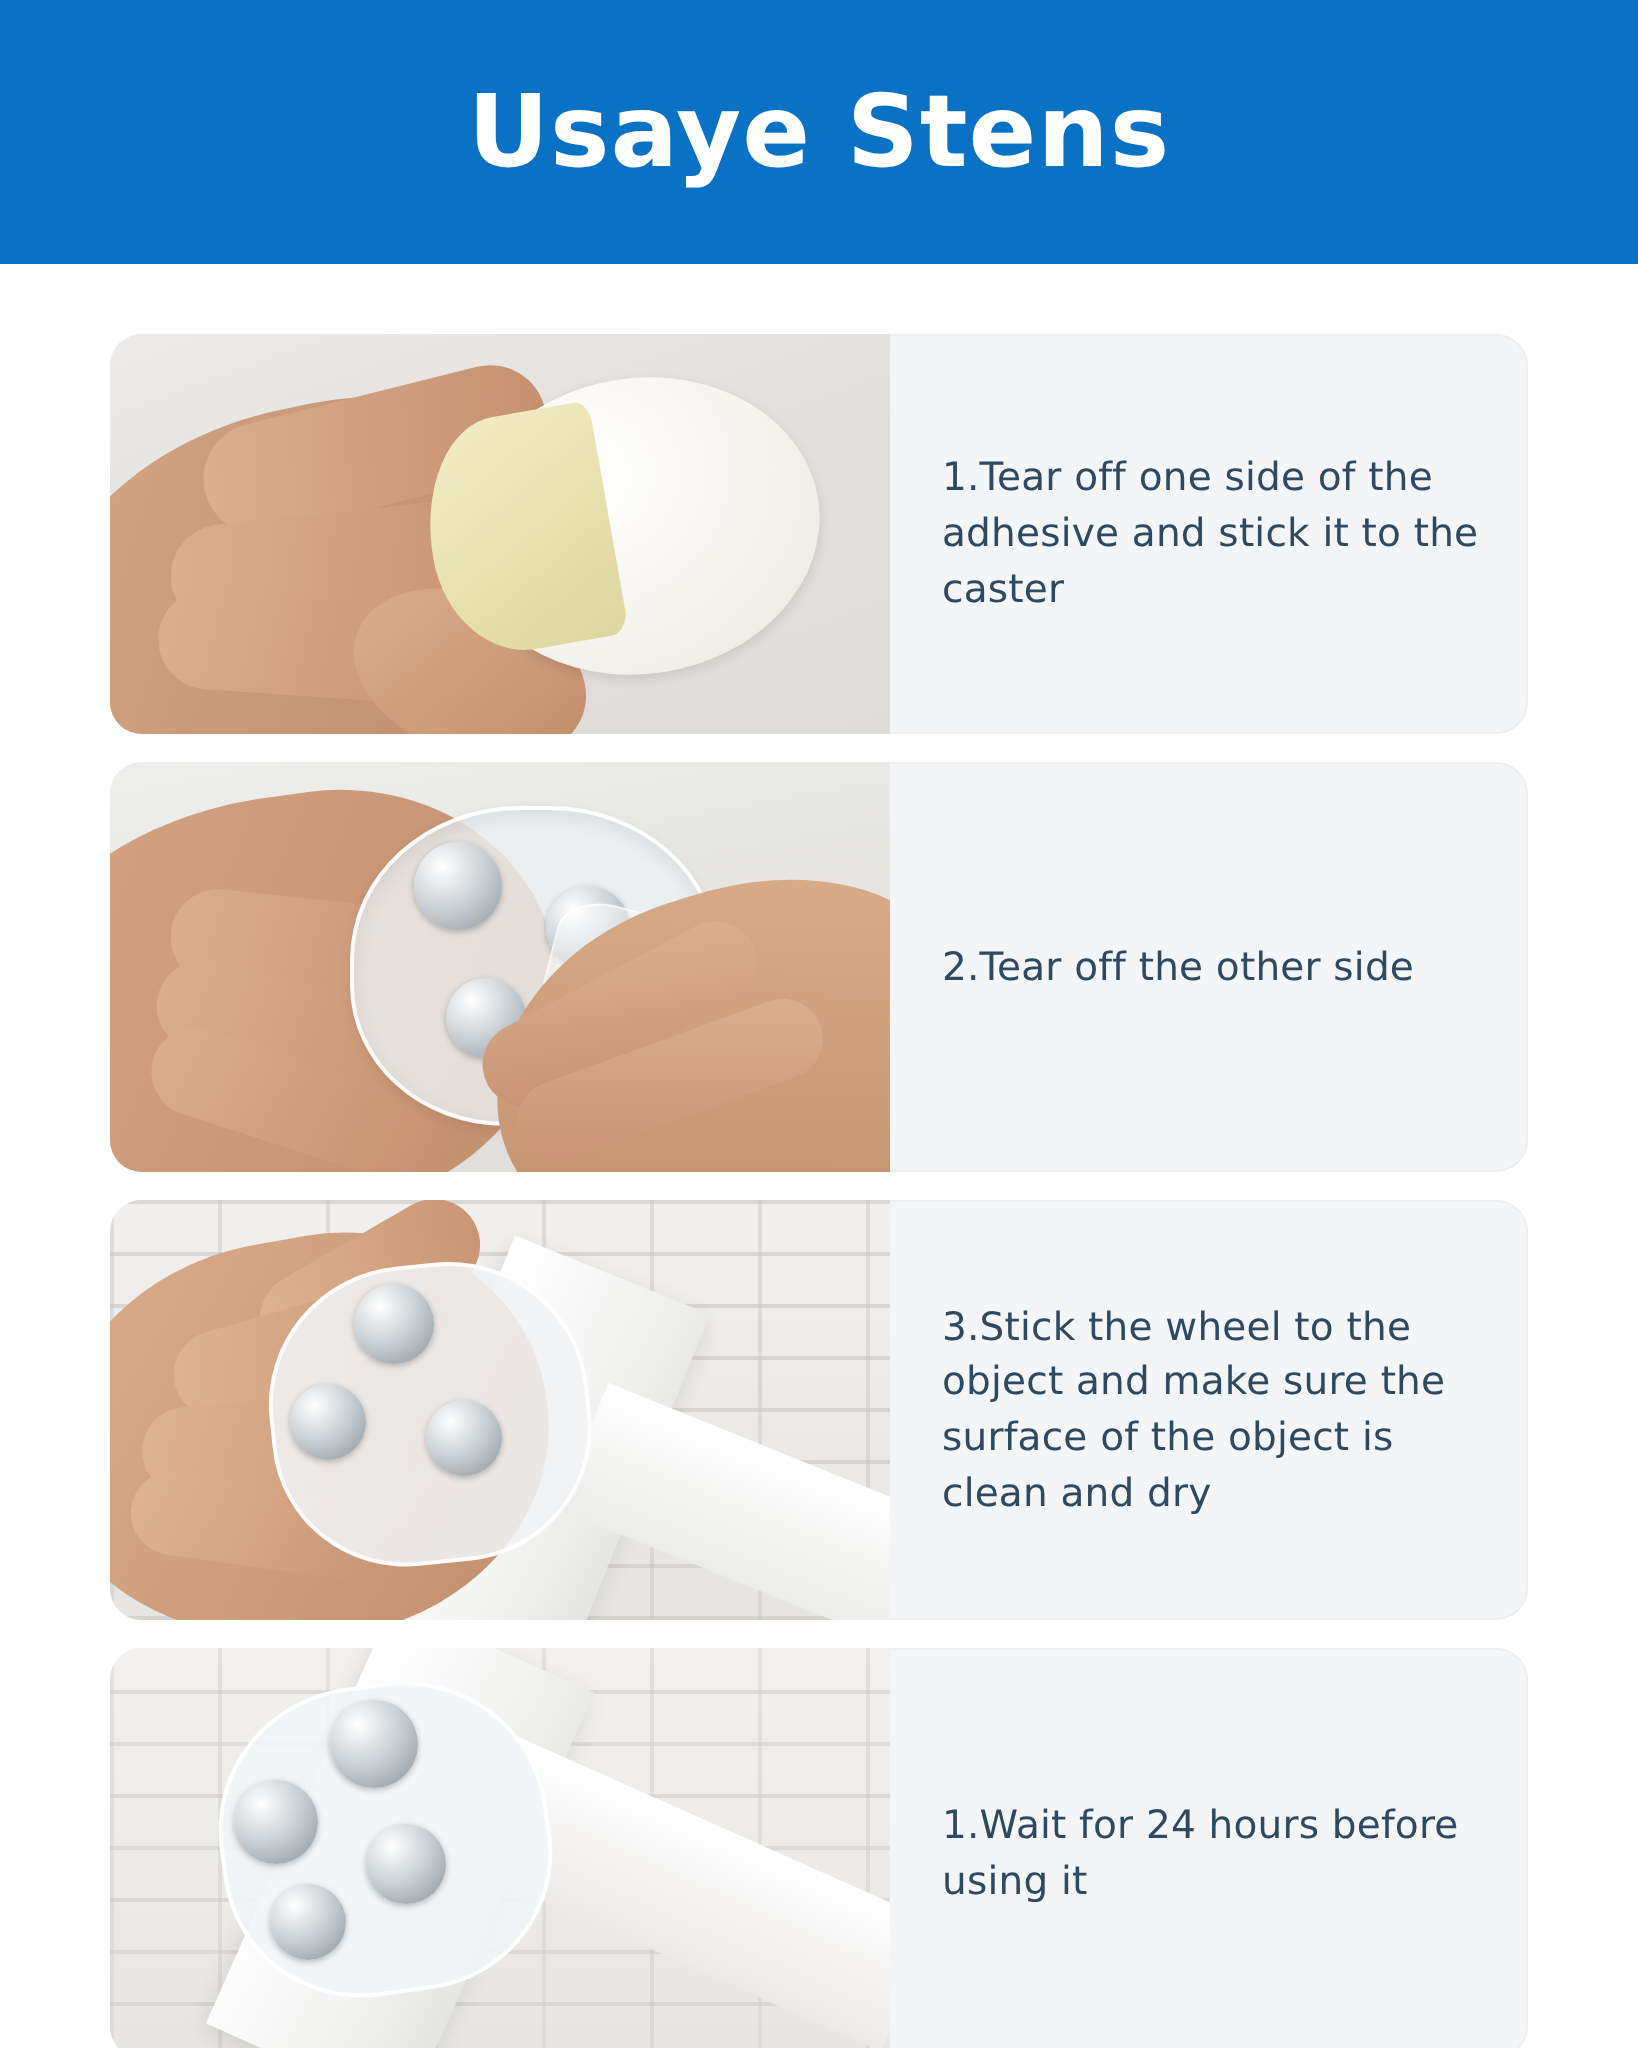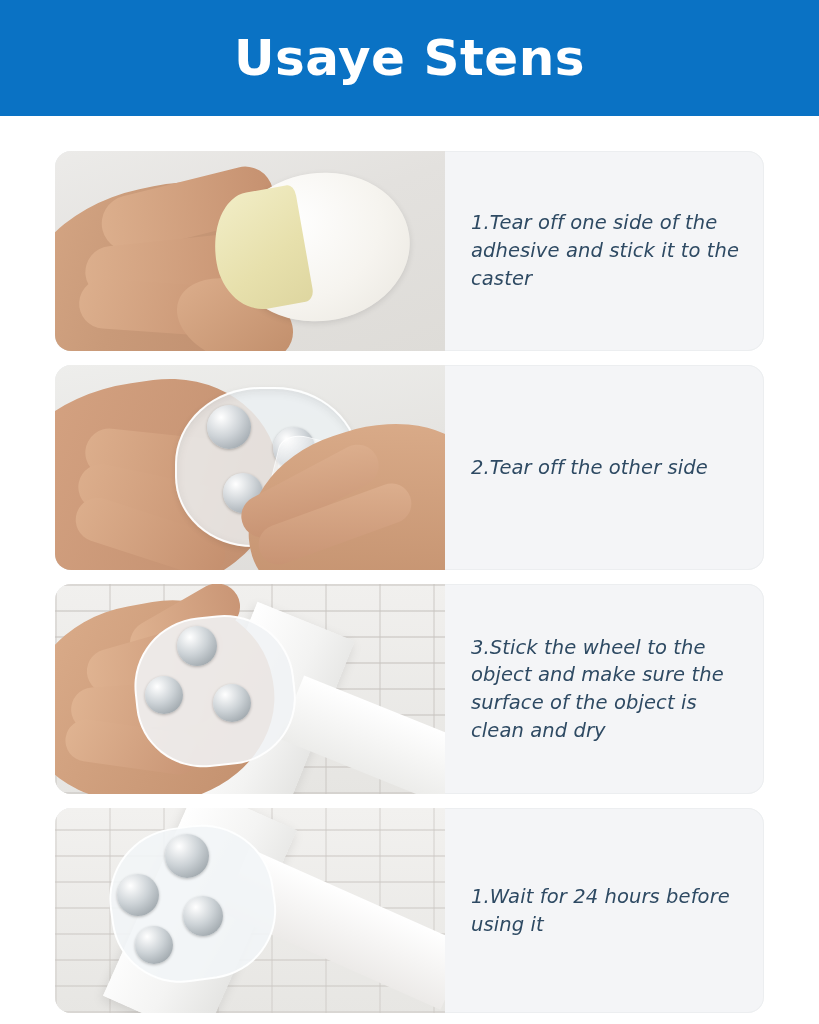--- a/index.html
+++ b/index.html
@@ -15,21 +15,21 @@
     position: relative;
     width: 819px;
     height: 1024px;
     background: #ffffff;
     overflow: hidden;
   }
 
   
   .header {
     width: 819px;
-    height: 116px;
+    height: 132px;
     background: #0a72c4;
     display: flex;
     align-items: center;
     justify-content: center;
   }
   .header-title {
     color: #ffffff;
     font-size: 50px;
     font-weight: bold;
     letter-spacing: 0.5px;
@@ -46,21 +46,20 @@
     gap: 14px;
   }
   .step-card {
     position: relative;
     display: flex;
     align-items: stretch;
     background: #f4f5f7;
     border-radius: 16px;
     overflow: hidden;
     box-shadow: 0 0 0 1px #eceef0 inset;
-    font-style: italic;
   }
   .step-card.h1 { height: 200px; }
   .step-card.h2 { height: 205px; }
   .step-card.h3 { height: 210px; }
   .step-card.h4 { height: 205px; }
 
   .photo {
     position: relative;
     width: 390px;
     flex: 0 0 390px;

